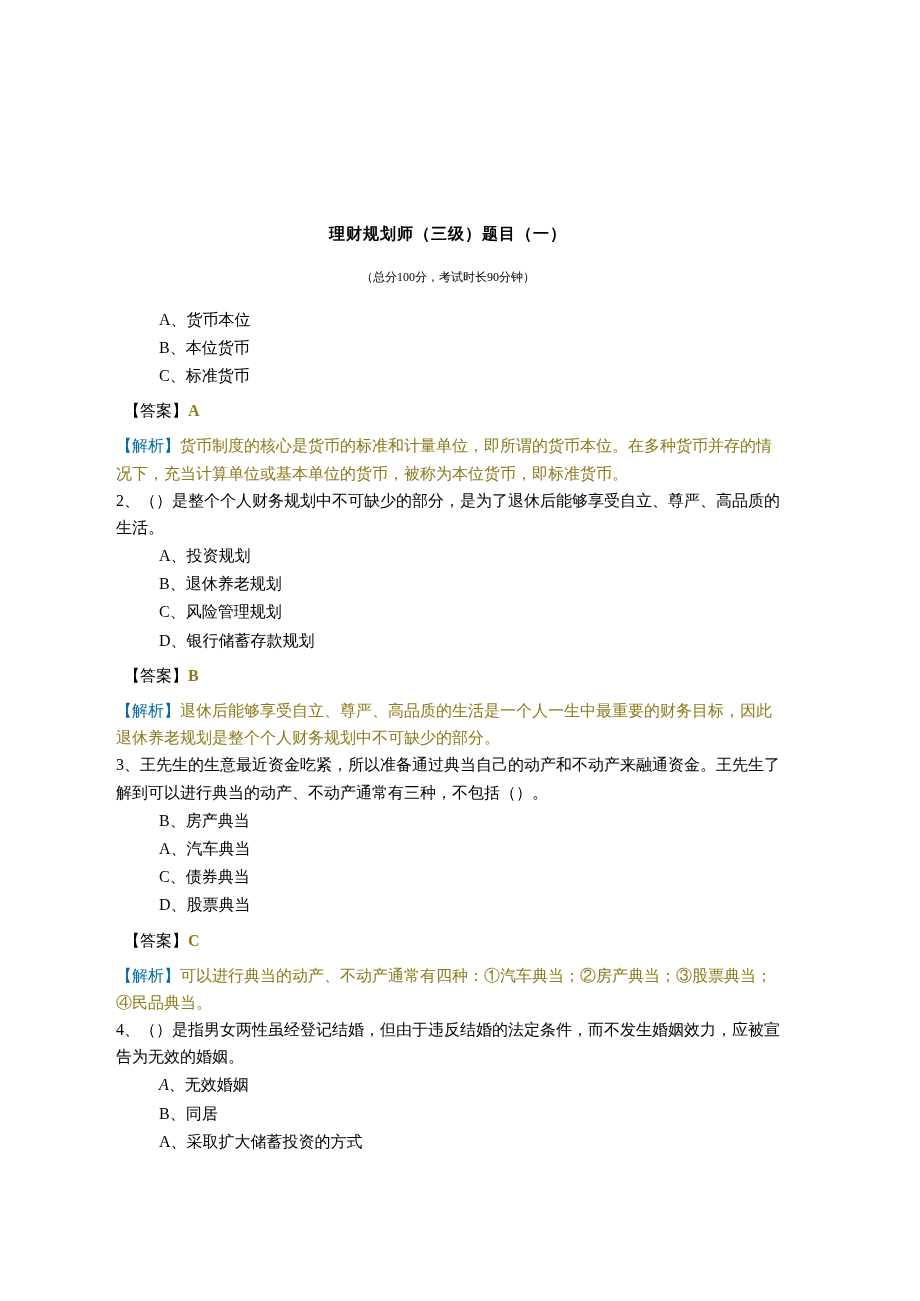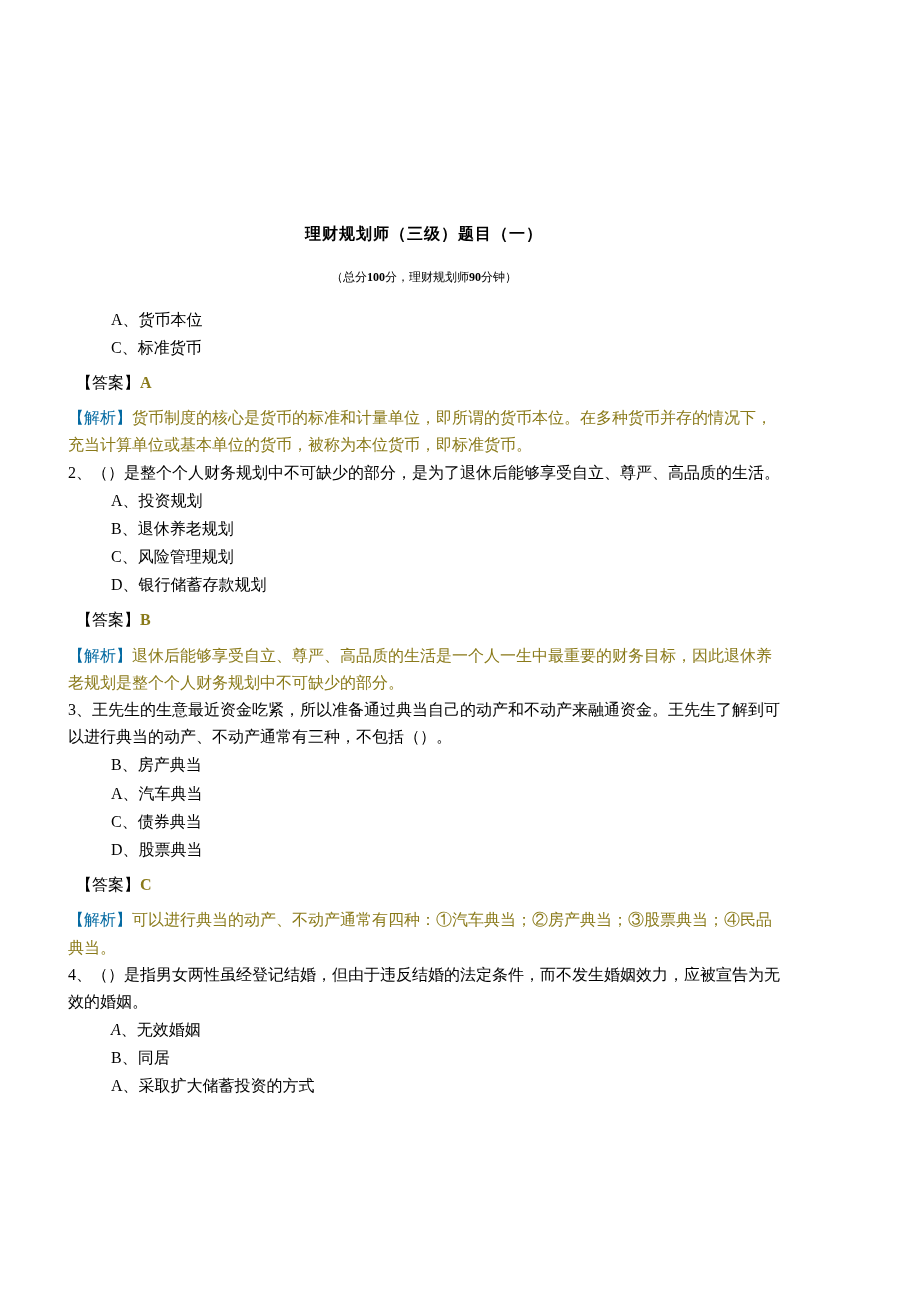--- a/index.html
+++ b/index.html
@@ -4,40 +4,40 @@
 <style>
   body {
     margin: 0;
     padding: 0;
     background: #ffffff;
     font-family: "SimSun", "宋体", serif;
     width: 920px;
     min-height: 1301px;
   }
   .page {
-    padding: 220px 140px 100px 68px;
+    padding: 220px 140px 100px 116px;
     box-sizing: border-box;
     color: #000000;
     font-size: 16px;
     line-height: 1.6;
   }
   .title {
     text-align: center;
     font-weight: bold;
     font-size: 16px;
     margin-bottom: 20px;
     letter-spacing: 1px;
   }
   .subnote {
     text-align: center;
     font-size: 12px;
     margin-bottom: 18px;
   }
   .bold-inline {
-    font-weight: bold;
+    font-weight: normal;
   }
   .section-title {
     font-size: 16px;
     margin-bottom: 4px;
   }
   .q {
     margin: 0;
   }
   .option {
     padding-left: 42px;
@@ -67,25 +67,26 @@
   }
 </style>
 </head>
 <body>
 
 <div class="page">
 
   <p class="title">理财规划师（三级）题目（一）</p>
 
   <p class="subnote">
-    <span>（总分</span><span class="bold-inline">100</span><span>分，理财规划师</span><span class="bold-inline">90</span><span>分钟）</span>
+    <span>（总分</span><span class="bold-inline">100</span><span>分，考试时长</span><span class="bold-inline">90</span><span>分钟）</span>
   </p>
 
 
   <p class="option">A、货币本位</p>
+  <p class="option">B、本位货币</p>
   <p class="option">C、标准货币</p>
   <p class="answer"><span>【答案】</span><span class="answer-letter">A</span></p>
   <p><span class="explain-label">【解析】</span><span class="explain-body">货币制度的核心是货币的标准和计量单位，即所谓的货币本位。在多种货币并存的情况下，充当计算单位或基本单位的货币，被称为本位货币，即标准货币。</span></p>
 
   <p class="q"><span>2</span><span>、（）是整个个人财务规划中不可缺少的部分，是为了退休后能够享受自立、尊严、高品质的生活。</span></p>
   <p class="option">A、投资规划</p>
   <p class="option">B、退休养老规划</p>
   <p class="option">C、风险管理规划</p>
   <p class="option">D、银行储蓄存款规划</p>
   <p class="answer"><span>【答案】</span><span class="answer-letter">B</span></p>

